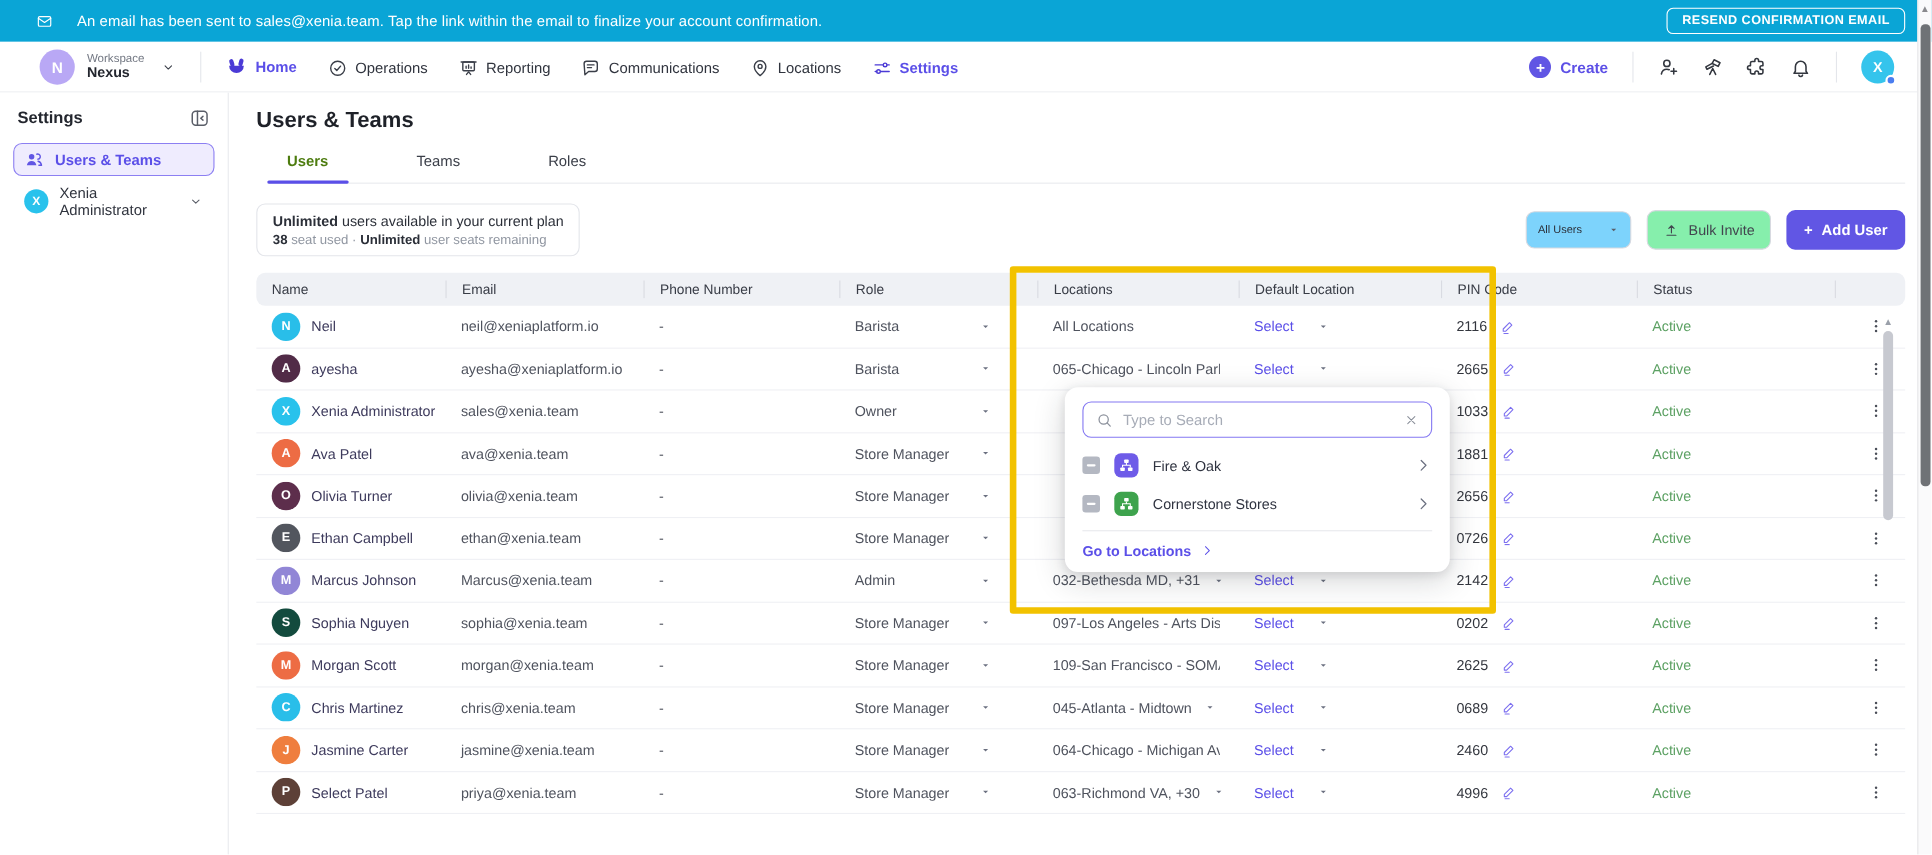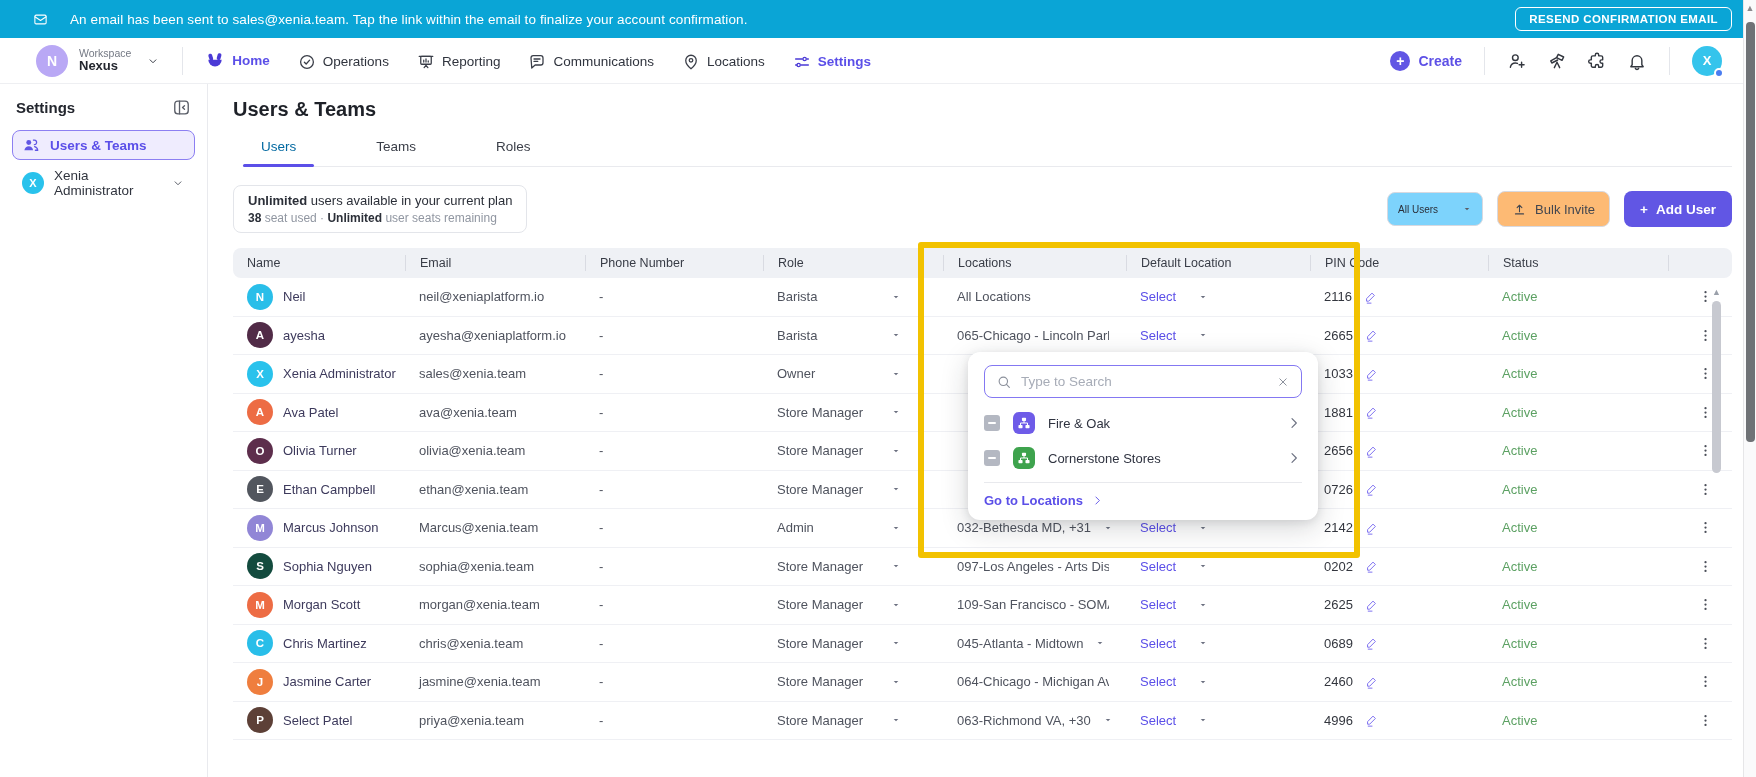--- a/index.html
+++ b/index.html
@@ -47,36 +47,36 @@
   .sb-item.selected .ic { color:#6156E4; }
   .sb-item .sb-chev { margin-left:auto; color:#5A5E68; }
   .sb-avatar { width:22px; height:22px; border-radius:50%; background:#29C2EC; color:#fff; font-size:11px; font-weight:bold; display:flex; align-items:center; justify-content:center; flex:none; }
   .sb-item + .sb-item { margin-top:4px; }
 
   
   .main { flex:1; padding:14px 0 0 25px; position:relative; }
   .page-title { font-size:20px; font-weight:bold; color:#1E2128; }
   .tabs { display:flex; gap:44px; margin-top:12px; margin-left:10px; border-bottom:1px solid #E9EAEE; width:1489px; }
   .tab { font-size:13.5px; color:#3A3E48; padding:6px 18px 12px; cursor:pointer; position:relative; }
-  .tab.active { color:#0369a1; font-weight:normal; }
+  .tab.active { color:#4d7c0f; font-weight:bold; }
   .tab.active::after { content:""; position:absolute; left:0; right:0; bottom:-1px; height:3px; background:#5B4FE8; border-radius:2px; }
 
   .ctrl-row { display:flex; align-items:center; justify-content:space-between; margin-top:18px; width:1499px; }
   .plan-box { border:1px solid #E3E5EA; border-radius:8px; padding:7px 14px; }
   .plan-l1 { font-size:13px; color:#2B2F38; }
   .plan-l1 b, .plan-l2 b { color:#2B2F38; }
   .plan-l2 { font-size:12px; color:#9096A1; margin-top:3px; }
   .ctrls { display:flex; align-items:center; gap:14px; }
   .searchbox { width:257px; height:36px; background:#F0F1F5; border-radius:8px; display:flex; align-items:center; padding:0 12px; gap:9px; }
   .searchbox .ic { color:#6B7080; }
   .searchbox input { border:none; outline:none; background:transparent; font-size:13px; color:#2B2F38; width:100%; font-family:inherit; }
   .searchbox input::placeholder { color:#9AA0AB; }
   .filter { width:96px; height:34px; border:1px solid #D7D9E0; border-radius:8px; display:flex; align-items:center; justify-content:space-between; padding:12px 10px; font-size:10px; color:#2B2F38; cursor:pointer; background:#7dd3fc; }
   .filter .ic { color:#5A5E68; }
-  .btn-outline { height:36px; border:1px solid #D7D9E0; border-radius:8px; background:#fdba74; display:flex; align-items:center; gap:8px; padding:0 14px; font-size:13px; color:#42464F; cursor:pointer; font-family:inherit; }
+  .btn-outline { height:36px; border:1px solid #D7D9E0; border-radius:8px; background:#86efac; display:flex; align-items:center; gap:8px; padding:0 14px; font-size:13px; color:#42464F; cursor:pointer; font-family:inherit; }
   .btn-primary { height:36px; border:none; border-radius:8px; background:#6156E4; color:#fff; display:flex; align-items:center; gap:8px; padding:0 16px; font-size:13.5px; font-weight:bold; cursor:pointer; font-family:inherit; }
 
   
   .table { margin-top:15px; width:1499px; }
   .thead { display:grid; grid-template-columns:172px 180px 178px 180px 183px 184px 178px 180px 64px; background:#EFF1F5; border-radius:8px; height:30px; align-items:center; }
   .th { font-size:12.5px; color:#383C46; padding-left:14px; display:flex; align-items:center; height:16px; }
   .th + .th { border-left:1px solid #D9DBE2; }
   .tr { display:grid; grid-template-columns:172px 180px 178px 180px 183px 184px 178px 180px 64px; height:38.5px; align-items:center; border-bottom:1px solid #EFF0F4; }
   .td { padding-left:14px; font-size:13px; color:#4F535E; display:flex; align-items:center; overflow:hidden; white-space:nowrap; }
   .avatar { width:26px; height:26px; border-radius:50%; color:#fff; font-size:11.5px; font-weight:bold; display:flex; align-items:center; justify-content:center; margin-right:10px; flex:none; }

